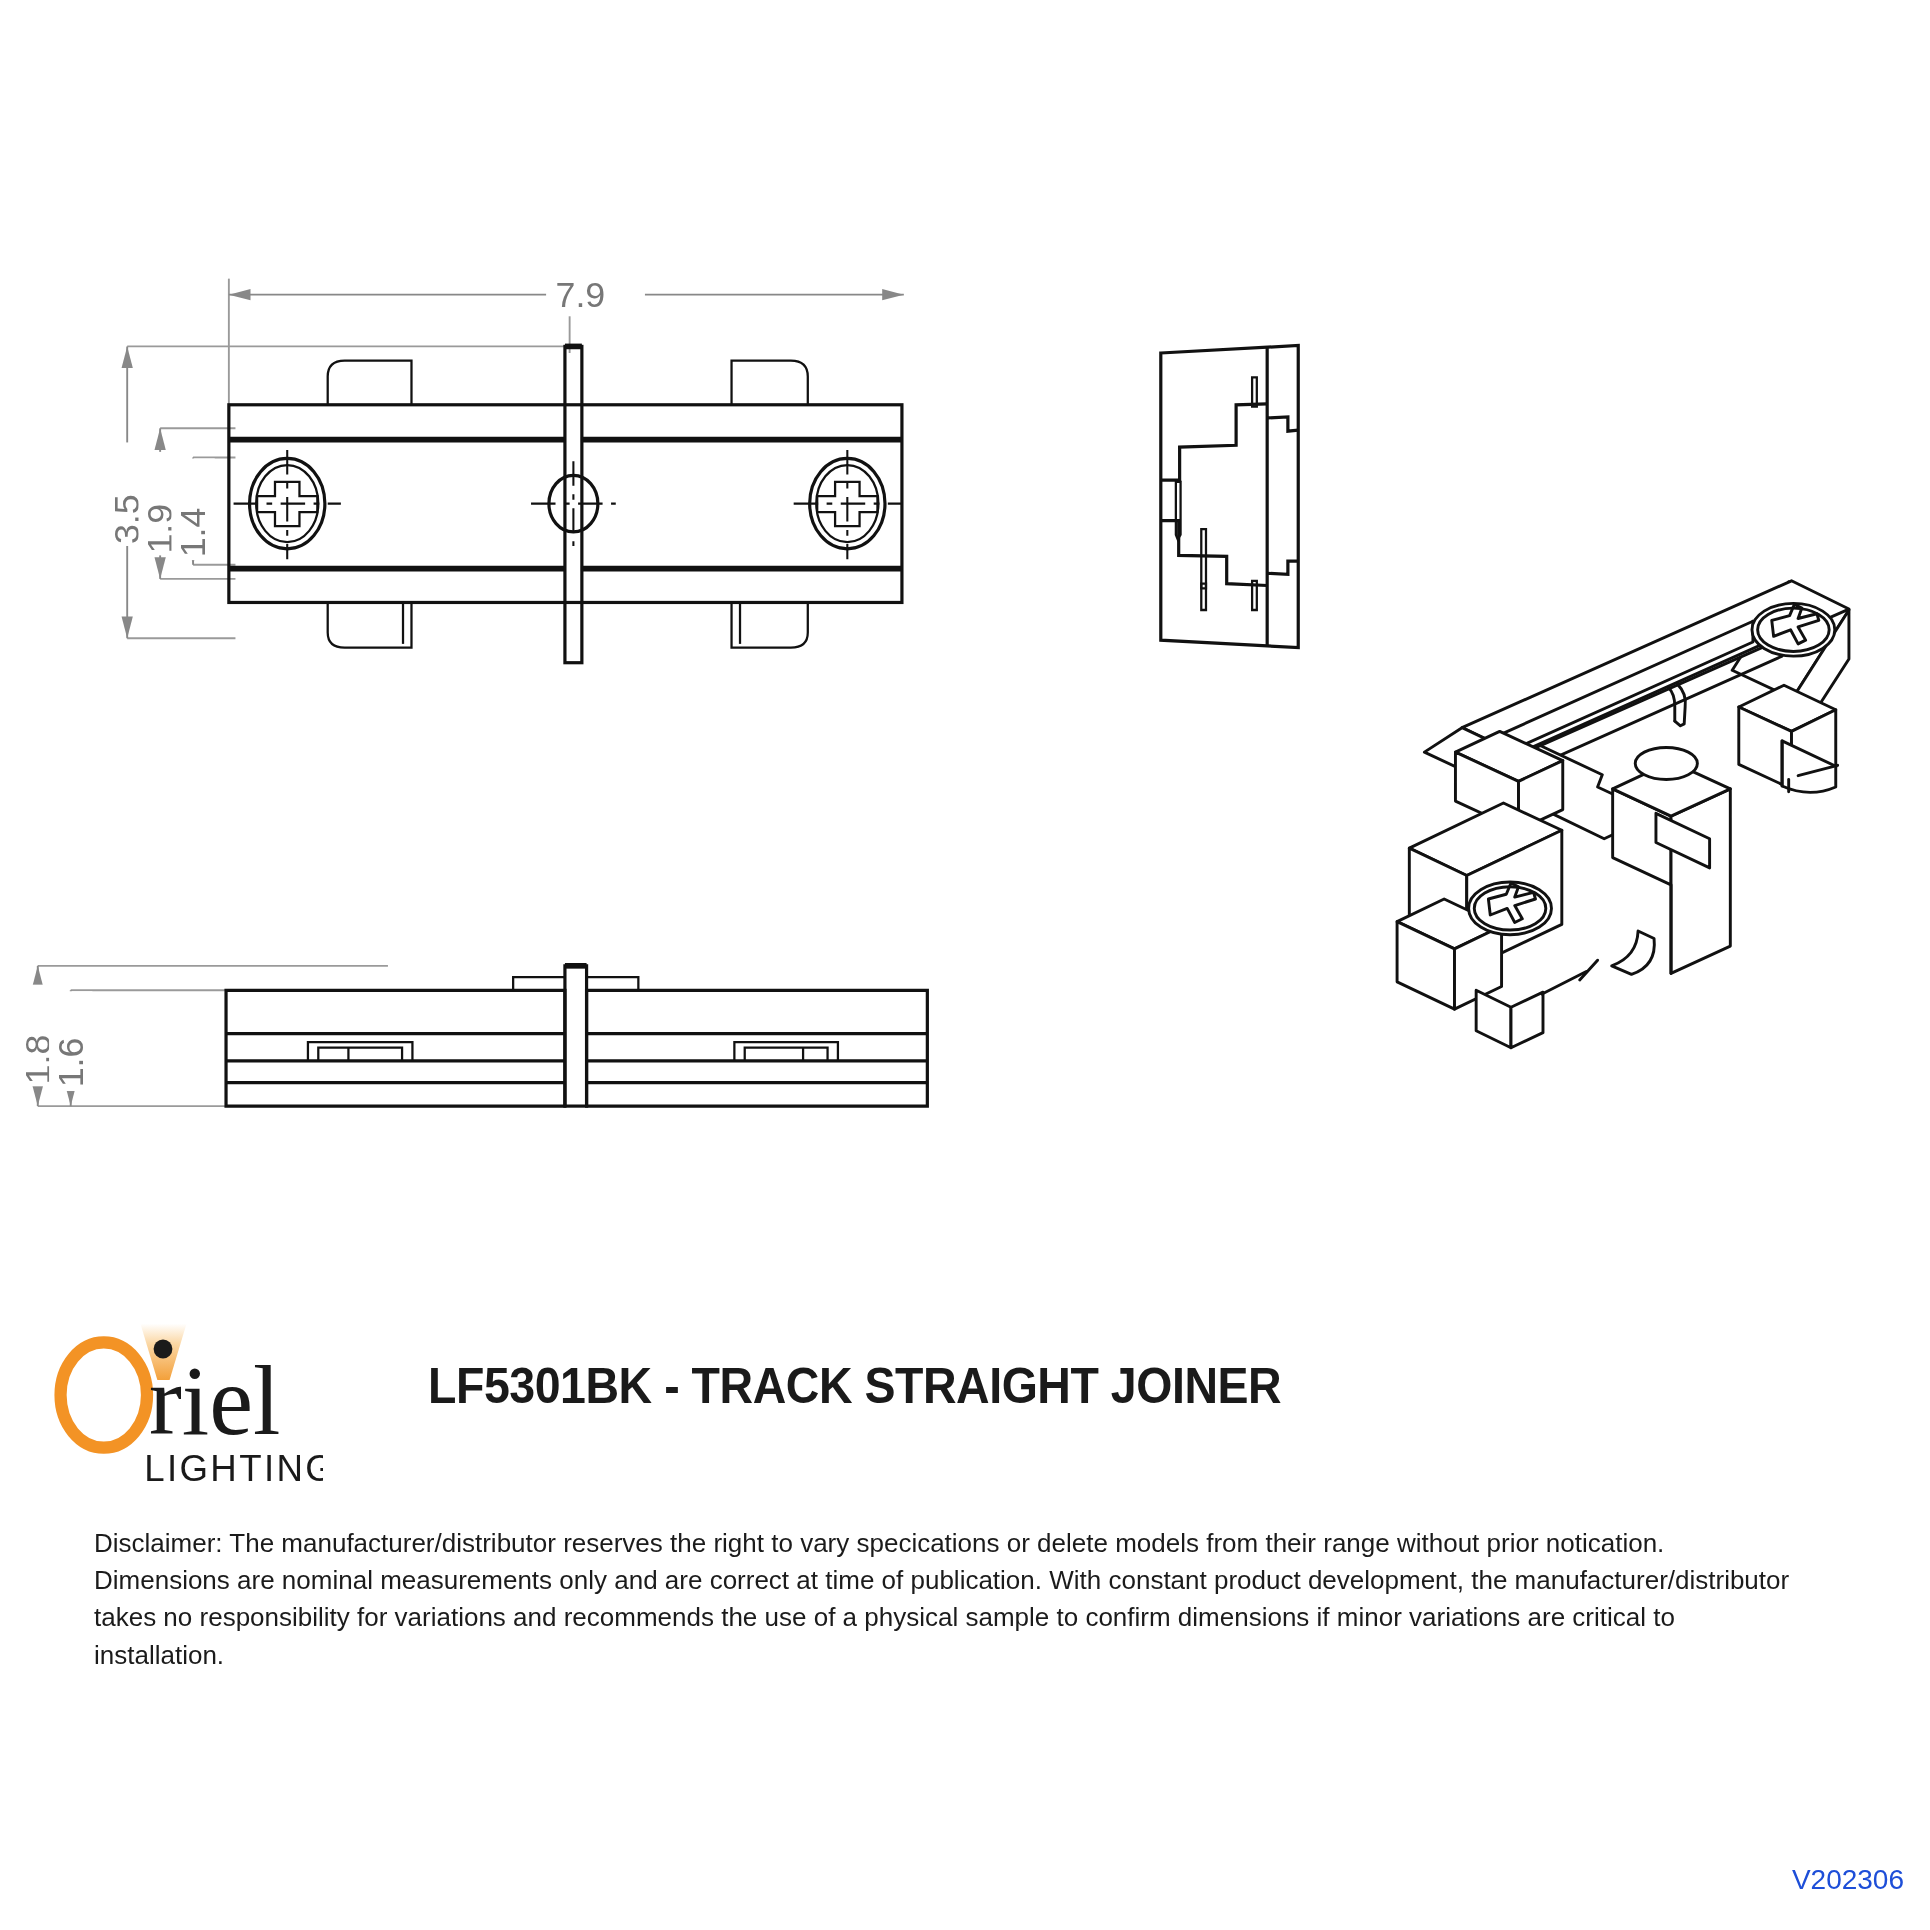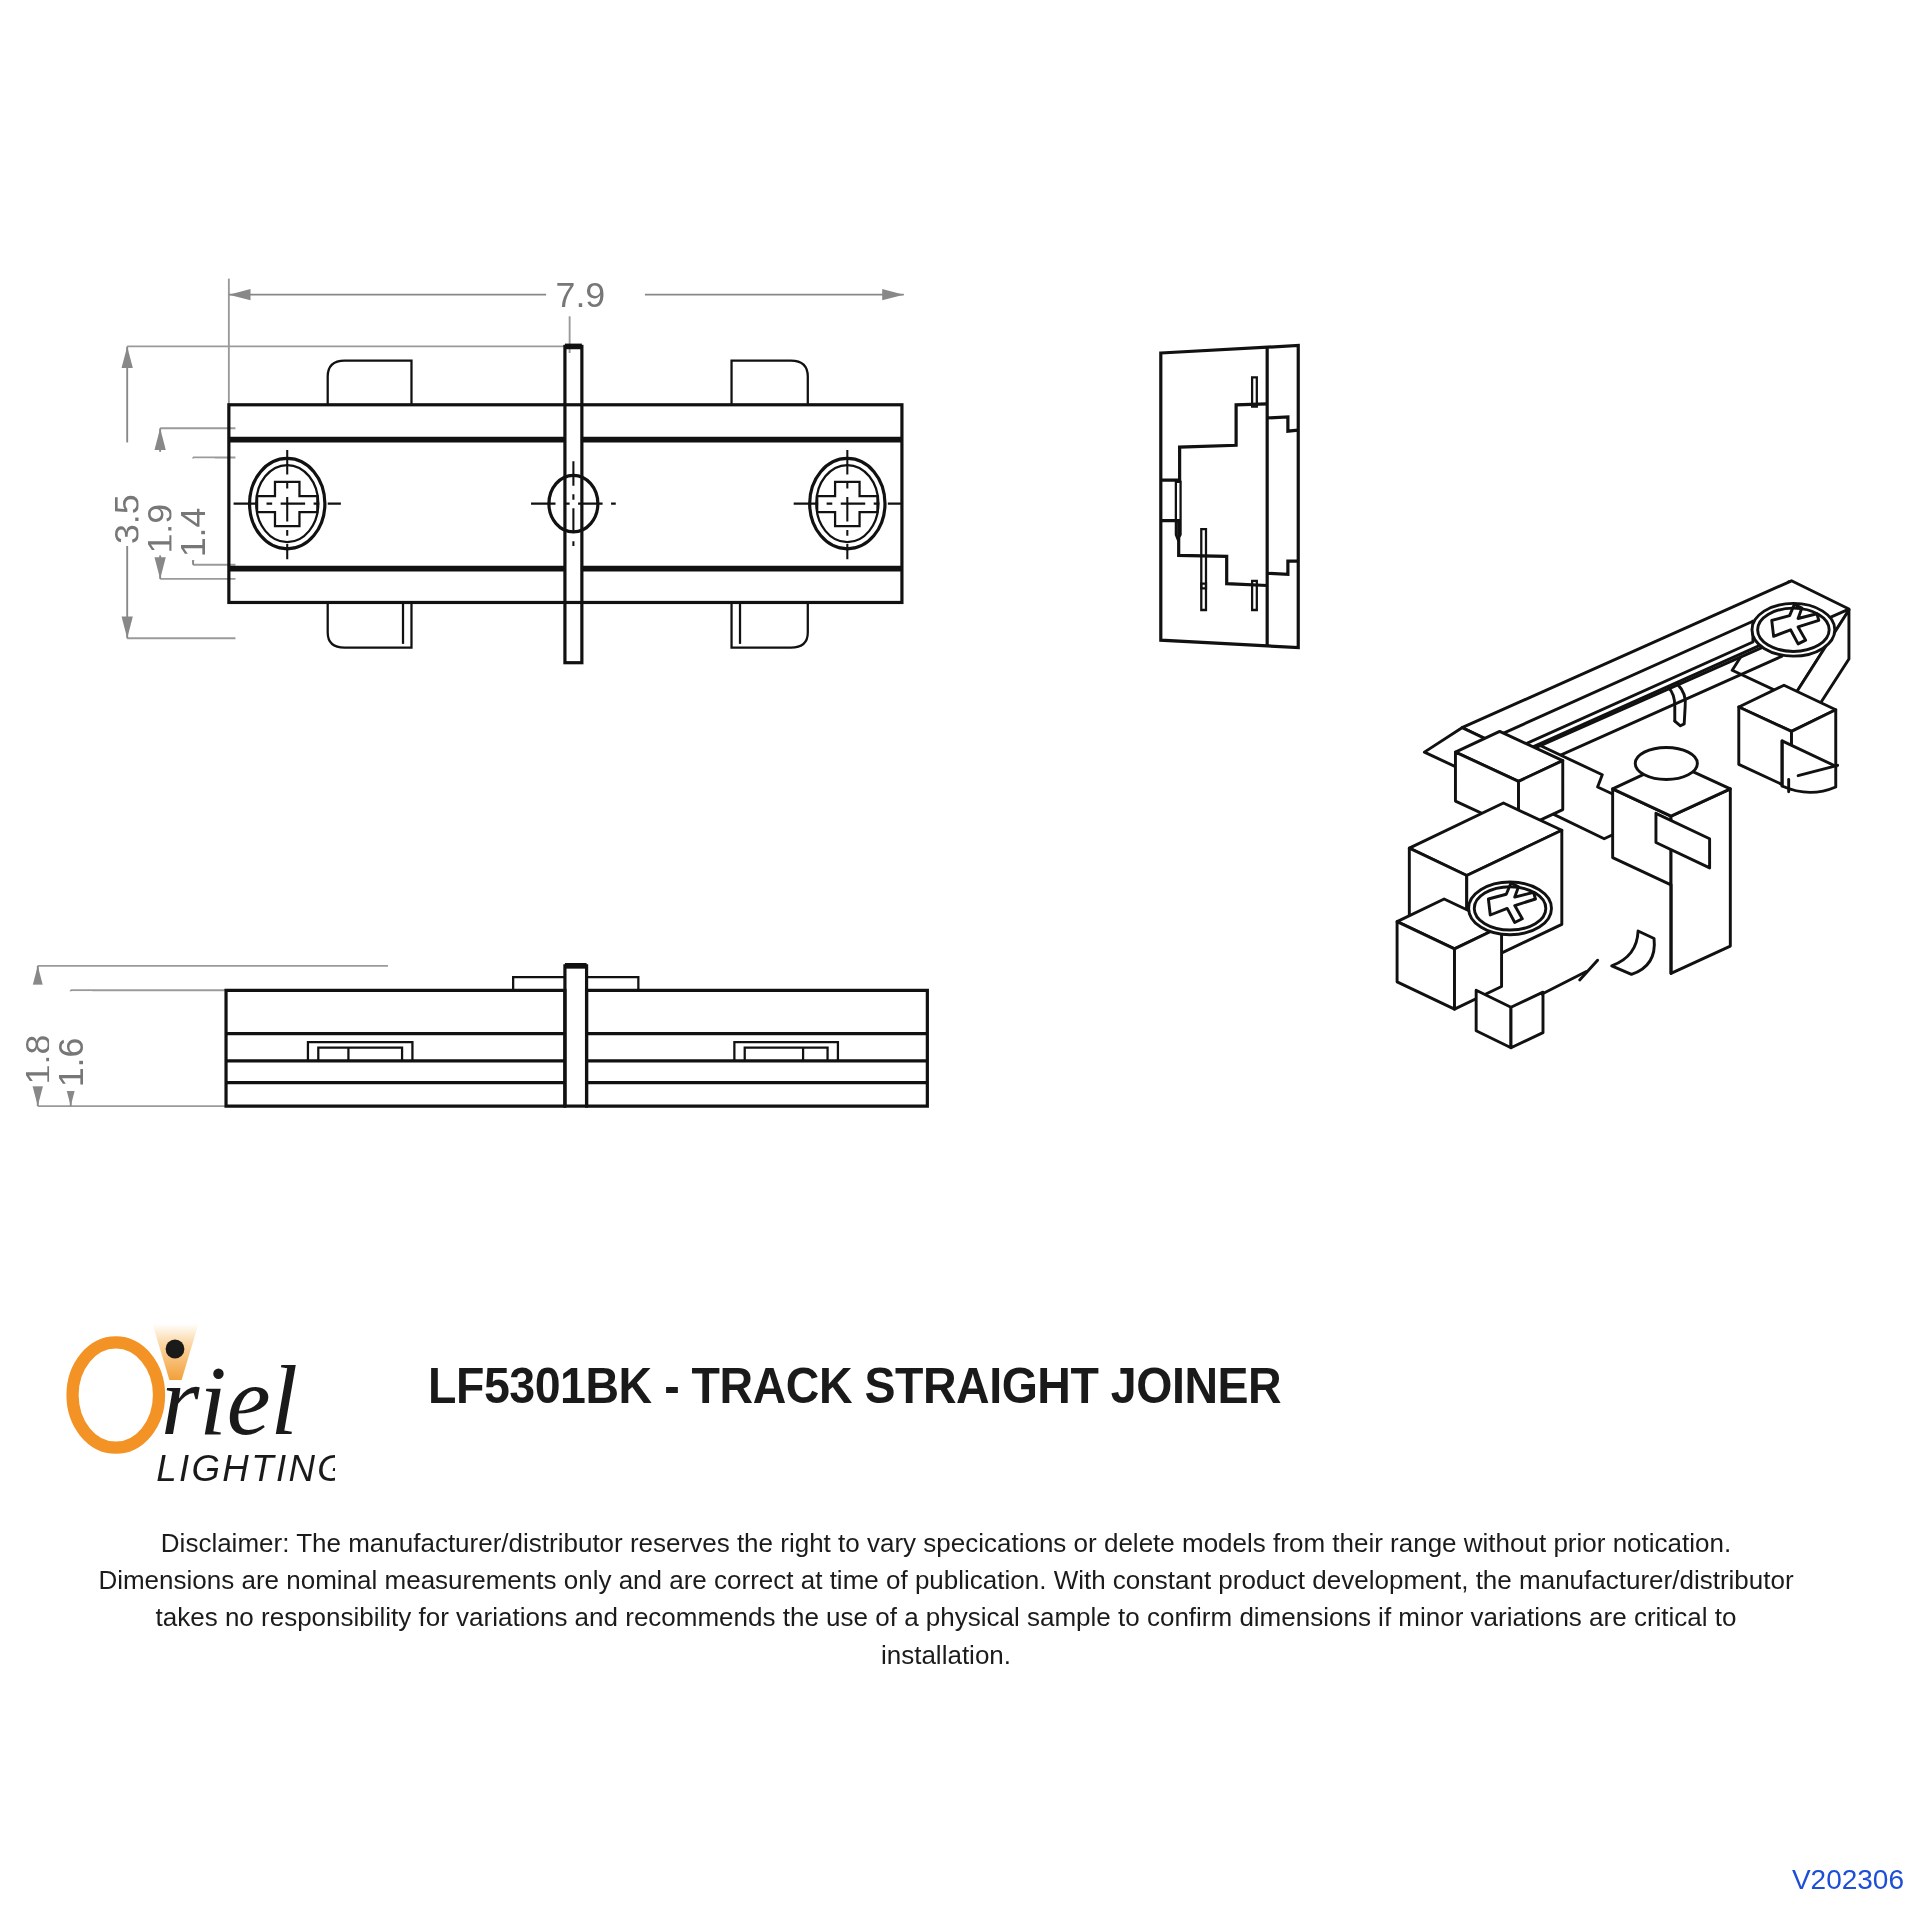--- a/index.html
+++ b/index.html
@@ -13,21 +13,20 @@
     position: relative;
     font-family: "Liberation Sans", sans-serif;
     overflow: hidden;
   }
 
   #sheet {
     position: absolute;
     left: 0; top: 0;
     width: 1930px;
     height: 1930px;
-    text-align: center;
   }
 
   
   .drawing-svg {
     position: absolute;
     left: 0;
     top: 0;
     width: 1930px;
     height: 1252px;
   }
@@ -36,25 +35,24 @@
   #footer {
     position: absolute;
     left: 0;
     top: 1299px;
     width: 1930px;
     height: 631px;
   }
 
   #logo-block {
     position: absolute;
-    left: 62px;
+    left: 50px;
     top: 19px;
     width: 273px;
     height: 188px;
-    font-style: italic;
   }
 
   #title-text {
     position: absolute;
     left: 428px;
     top: 58px;
     font-size: 50px;
     font-weight: bold;
     letter-spacing: -0.5px;
     color: #1a1a1a;

